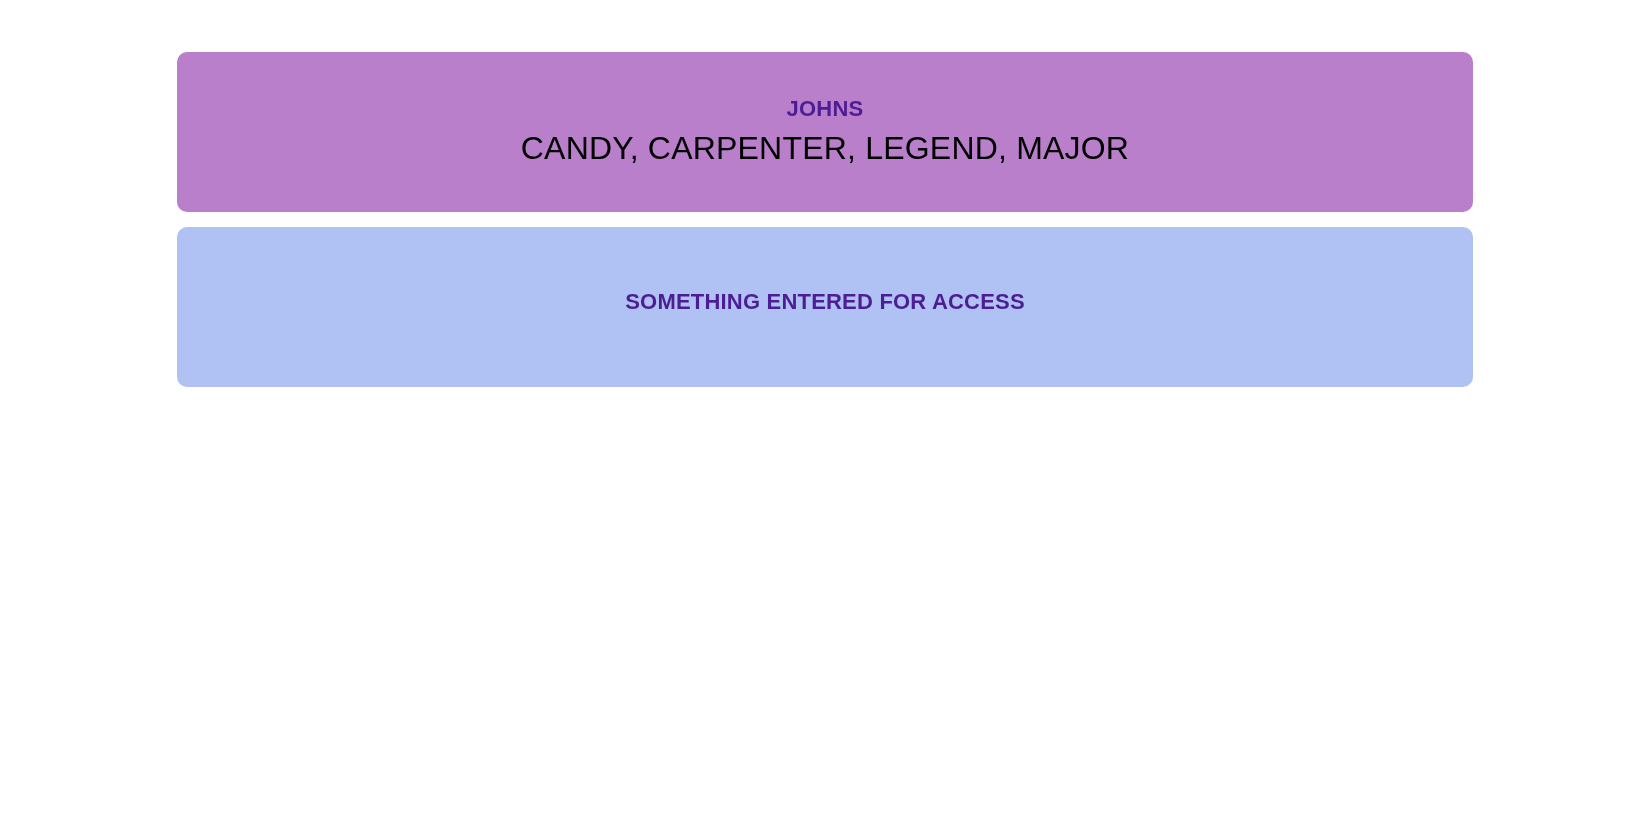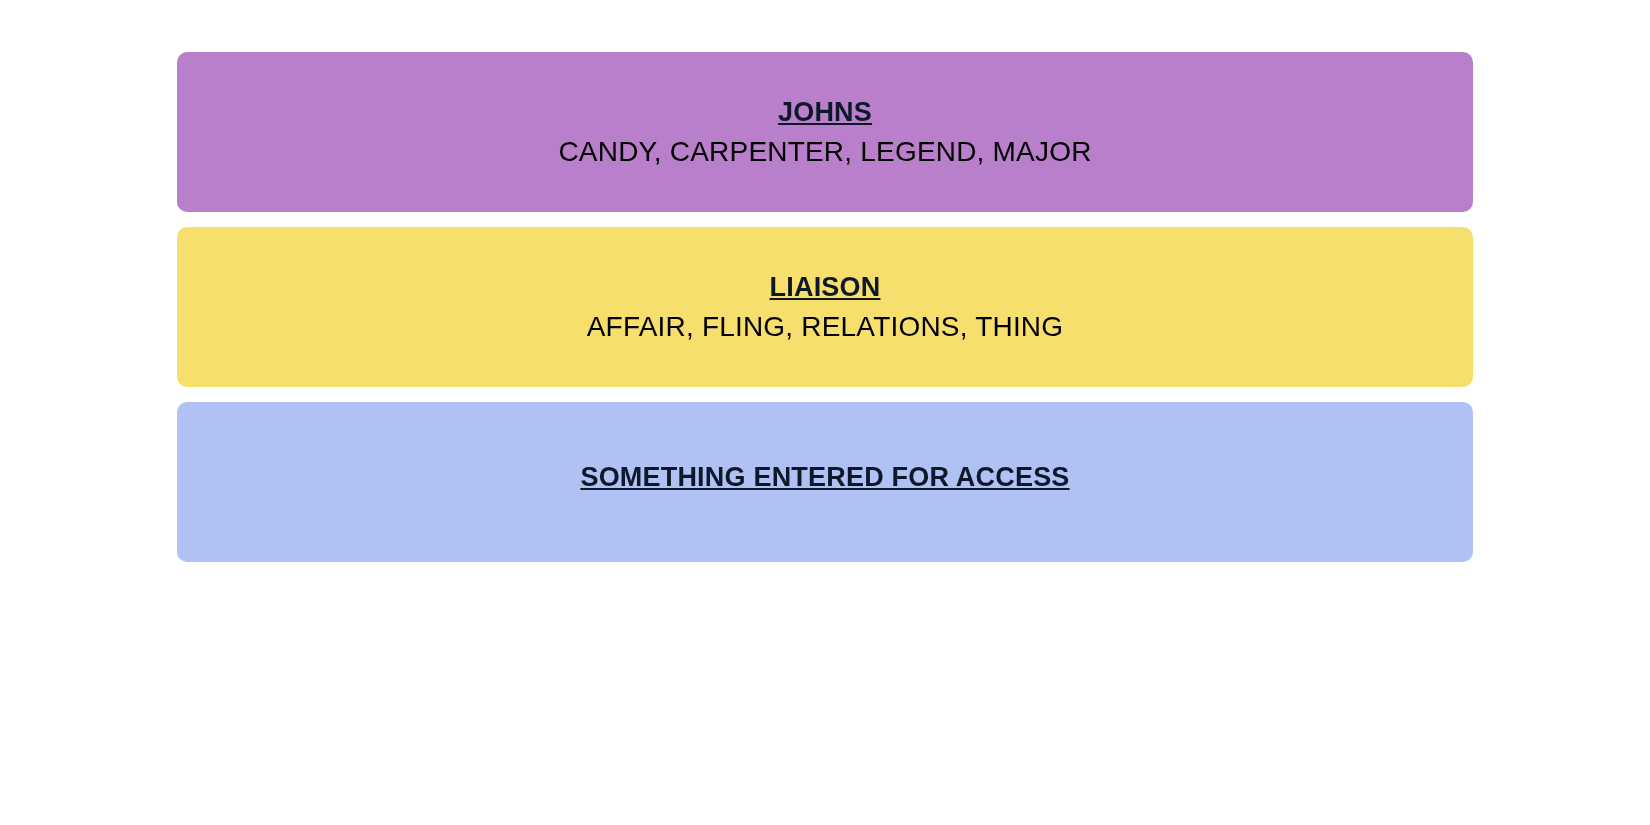--- a/index.html
+++ b/index.html
@@ -36,55 +36,50 @@
     display: flex;
     flex-direction: column;
     align-items: center;
     justify-content: center;
     text-align: center;
     overflow: hidden;
     padding: 0 20px;
   }
 
   .group-title {
-    font-size: 27px;
+    font-size: 22px;
     font-weight: 700;
     letter-spacing: 0.2px;
-    color: #0f172a;
+    color: #4c1d95;
     line-height: 1.12;
     text-transform: uppercase;
     margin: 0 0 9px 0;
     white-space: nowrap;
-    text-decoration: underline;
   }
 
   .group-members {
-    font-size: 28px;
+    font-size: 32px;
     font-weight: 400;
     letter-spacing: 0.2px;
     color: #000000;
     line-height: 1.12;
     text-transform: uppercase;
     margin: 0;
     white-space: nowrap;
   }
 </style>
 </head>
 <body>
 
 <div class="board" style="background-color: rgb(255, 255, 255);">
 
   <div class="group-card" style="background-color: rgb(185, 127, 203);">
     <div class="group-title">JOHNS</div>
     <div class="group-members">CANDY, CARPENTER, LEGEND, MAJOR</div>
   </div>
 
-  <div class="group-card" style="background-color: rgb(246, 223, 109);">
-    <div class="group-title">LIAISON</div>
-    <div class="group-members">AFFAIR, FLING, RELATIONS, THING</div>
-  </div>
 
   <div class="group-card" style="background-color: rgb(175, 194, 243);">
     <div class="group-title">SOMETHING ENTERED FOR ACCESS</div>
   </div>
 
 
 </div>
 
 </body></html>

